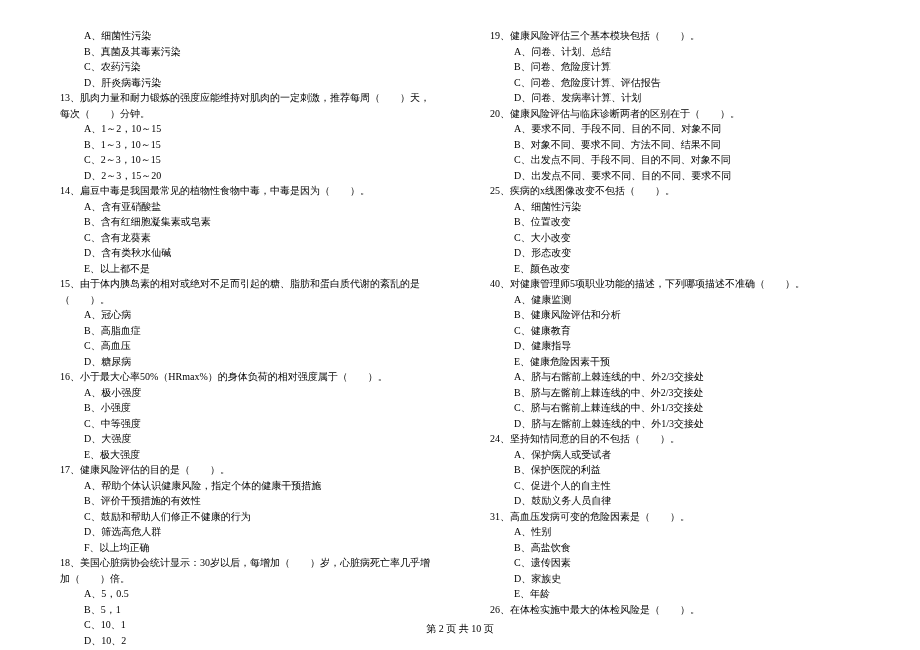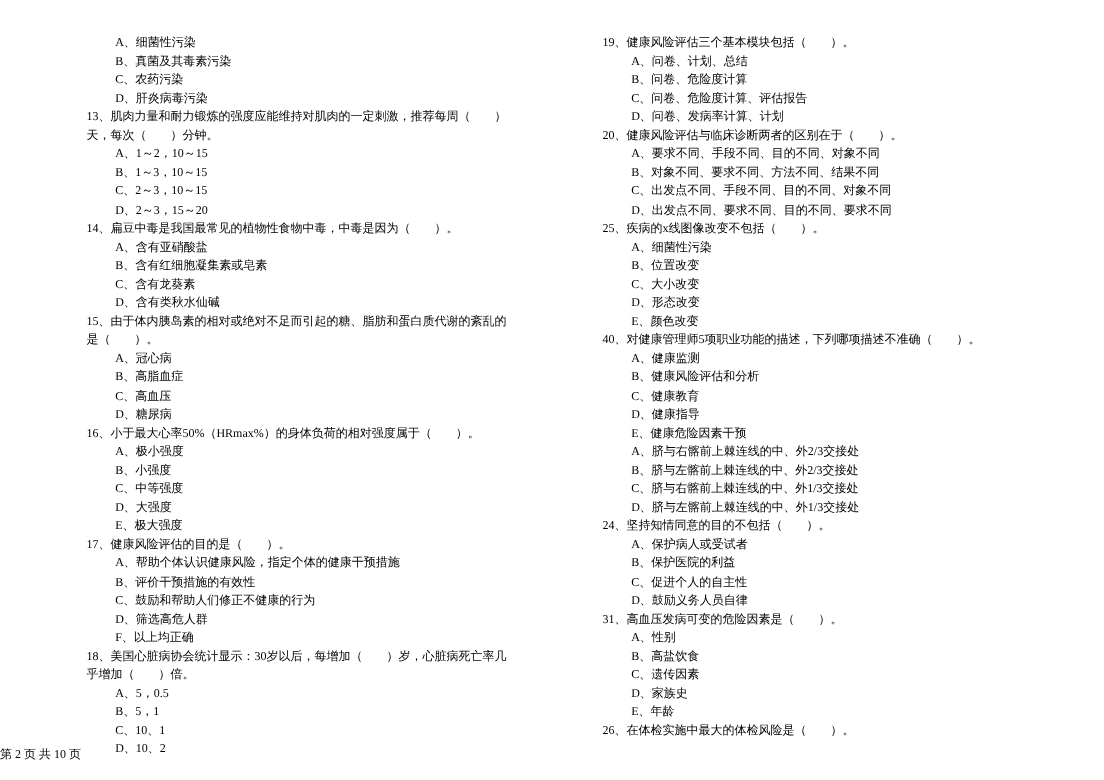--- a/index.html
+++ b/index.html
@@ -17,37 +17,36 @@
       position: relative;
       padding: 28px 60px 30px 60px;
     }
     .columns {
       display: flex;
       gap: 60px;
     }
     .col {
       flex: 1;
       line-height: 1.55;
-      margin-left: 12px;
     }
     .option-block {
       padding-left: 24px;
     }
     .option {
       display: block;
     }
     .question {
       display: block;
     }
     .page-footer {
       position: absolute;
       bottom: 14px;
       left: 0;
       right: 0;
-      text-align: left;
+      text-align: center;
       font-size: 10px;
     }
   </style>
 </head>
 <body>
 
 <div class="columns">
   <div class="col">
     <div class="option-block">
       <span class="option">A、细菌性污染</span>
@@ -63,20 +62,21 @@
       <span class="option">C、2～3，10～15</span>
       <span class="option">D、2～3，15～20</span>
     </div>
 
     <span class="question">14、扁豆中毒是我国最常见的植物性食物中毒，中毒是因为（　　）。</span>
     <div class="option-block">
       <span class="option">A、含有亚硝酸盐</span>
       <span class="option">B、含有红细胞凝集素或皂素</span>
       <span class="option">C、含有龙葵素</span>
       <span class="option">D、含有类秋水仙碱</span>
+      <span class="option">E、以上都不是</span>
     </div>
 
     <span class="question">15、由于体内胰岛素的相对或绝对不足而引起的糖、脂肪和蛋白质代谢的紊乱的是（　　）。</span>
     <div class="option-block">
       <span class="option">A、冠心病</span>
       <span class="option">B、高脂血症</span>
       <span class="option">C、高血压</span>
       <span class="option">D、糖尿病</span>
     </div>
 

